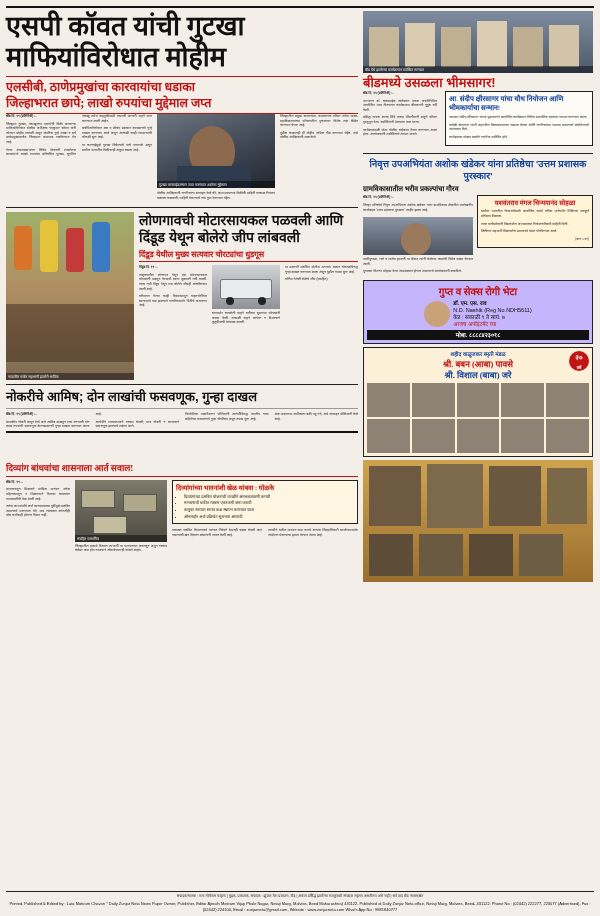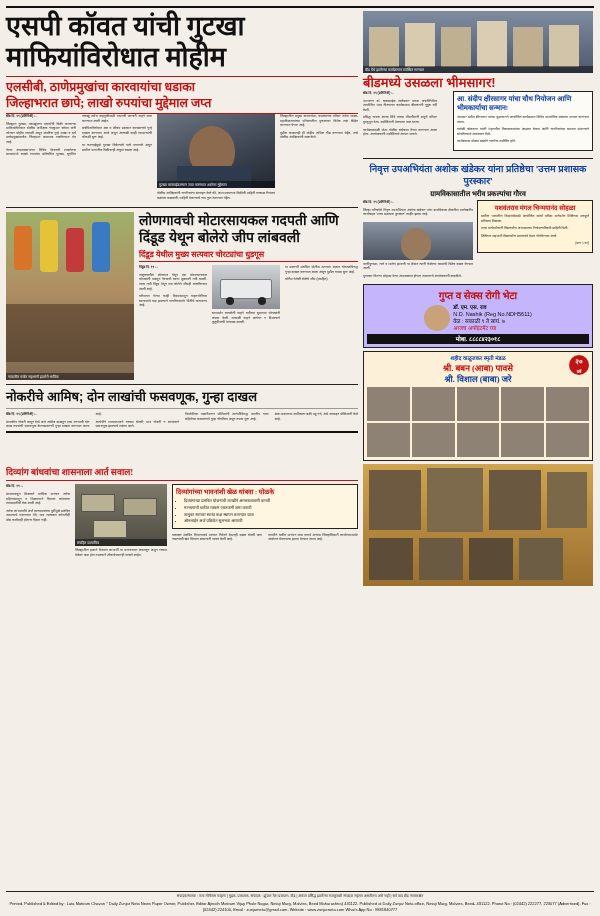--- a/index.html
+++ b/index.html
@@ -157,21 +157,21 @@
             <div style="position:absolute;left:8px;top:14px;width:18px;height:44px;background:#d8742a;border-radius:4px;"></div>
             <div style="position:absolute;left:34px;top:8px;width:18px;height:52px;background:#e4c23a;border-radius:4px;"></div>
             <div style="position:absolute;left:60px;top:16px;width:18px;height:44px;background:#c23a3a;border-radius:4px;"></div>
             <div style="position:absolute;left:86px;top:10px;width:18px;height:50px;background:#3a7ac2;border-radius:4px;"></div>
             <div style="position:absolute;left:0;bottom:18px;right:0;height:58px;background:rgba(60,40,25,.5);"></div>
             <div class="cap">गावातील यात्रेत सहभागी झालेले भाविक</div>
           </div>
         </div>
 
         <div style="flex:1;">
-          <div class="sec-head" style="font-size:14px;line-height:17px;">लोणगावची मोटारसायकल गदपती आणि दिंडूड येथून बोलेरो जीप लांबवली</div>
+          <div class="sec-head" style="font-size:14px;line-height:17px;">लोणगावची मोटारसायकल पळवली आणि दिंडूड येथून बोलेरो जीप लांबवली</div>
           <div class="sec-sub" style="font-size:8px;margin:2px 0 3px;border-bottom:1px solid #c01414;padding-bottom:2px;">दिंडूड येथील मुख्य सत्यवार चोरट्यांचा धुडगूस</div>
 
           <div style="display:flex;gap:5px;">
             <div class="txtcols c1" style="width:68px;">
               <p><b>दिंडूड दि. १९ :-</b></p>
               <p>तालुक्यातील लोणगाव येथून एक मोटारसायकल चोरट्यांनी पळवून नेल्याची घटना शुक्रवारी रात्री घडली. त्याच रात्री दिंडूड येथून एक बोलेरो जीपही लांबविण्यात आली आहे.</p>
               <p>परिसरात गेल्या काही दिवसांपासून वाहनचोरीच्या घटनांमध्ये वाढ झाल्याने नागरिकांमध्ये भीतीचे वातावरण आहे.</p>
             </div>
             <div style="width:68px;">
               <div class="photo" style="height:44px;background:linear-gradient(180deg,#cfd3d6,#8f9398);">
@@ -215,21 +215,21 @@
         <div style="position:absolute;left:42px;top:12px;width:30px;height:44px;background:#d8cbb0;"></div>
         <div style="position:absolute;left:78px;top:16px;width:30px;height:40px;background:#c0b092;"></div>
         <div style="position:absolute;left:114px;top:10px;width:30px;height:46px;background:#dacdb4;"></div>
         <div style="position:absolute;left:150px;top:16px;width:30px;height:40px;background:#bfae90;"></div>
         <div style="position:absolute;left:186px;top:14px;width:30px;height:42px;background:#d2c4a8;"></div>
         <div class="cap">बीड येथे झालेल्या कार्यक्रमात उपस्थित मान्यवर</div>
       </div>
 
       <div class="sec-head red" style="font-size:13px;margin-top:3px;">बीडमध्ये उसळला भीमसागर!</div>
 
-      <div style="display:flex;gap:16px;">
+      <div style="display:flex;gap:8px;">
         <div class="txtcols c1" style="width:74px;">
           <p><b>बीड दि. १९ (प्रतिनिधी) :-</b></p>
           <p>भारतरत्न डॉ. बाबासाहेब आंबेडकर यांच्या जयंतीनिमित्त आयोजित भव्य गीतगायन कार्यक्रमास बीडकरांनी तुडुंब गर्दी केली.</p>
           <p>प्रसिद्ध गायक आनंद शिंदे यांच्या भीमगीतांनी संपूर्ण परिसर दुमदुमून गेला. उपस्थितांनी ठेक्यावर ताल धरला.</p>
           <p>कार्यक्रमस्थळी मोठा पोलीस बंदोबस्त तैनात करण्यात आला होता. आयोजकांनी उपस्थितांचे आभार मानले.</p>
         </div>
 
         <div style="flex:1;">
           <div class="rbox" style="margin-bottom:3px;">
             <div class="rbox-head blue" style="font-size:7px;line-height:9px;">आ. संदीप क्षीरसागर यांचा चौथ नियोजन आणि भीमकार्याचा सन्मान!</div>
@@ -238,21 +238,21 @@
               <p>यावेळी बोलताना त्यांनी शहरातील विकासकामांचा आढावा घेतला आणि नागरिकांच्या समस्या प्राधान्याने सोडविण्याचे आश्वासन दिले.</p>
               <p>कार्यक्रमास मोठ्या संख्येने नागरिक उपस्थित होते.</p>
             </div>
           </div>
         </div>
       </div>
 
       <div class="hr-dark"></div>
 
       <div class="sec-head blue" style="font-size:9.5px;line-height:12px;text-align:center;">निवृत्त उपअभियंता अशोक खंडेकर यांना प्रतिष्ठेचा 'उत्तम प्रशासक पुरस्कार'</div>
-      <div class="sec-sub" style="font-size:7px;text-align:center;color:#111;margin:2px 0;">ग्रामविकासातील भरीव प्रकल्पांचा गौरव</div>
+      <div class="sec-sub" style="font-size:7px;color:#111;margin:2px 0;">ग्रामविकासातील भरीव प्रकल्पांचा गौरव</div>
 
       <div style="display:flex;gap:4px;">
         <div style="width:110px;">
           <div class="txtcols c1">
             <p><b>बीड दि. १९ (प्रतिनिधी) :-</b></p>
             <p>जिल्हा परिषदेचे निवृत्त उपअभियंता अशोक खंडेकर यांना ग्रामविकास क्षेत्रातील उल्लेखनीय कार्याबद्दल 'उत्तम प्रशासक पुरस्कार' जाहीर झाला आहे.</p>
           </div>
           <div class="photo" style="height:38px;margin:2px 0;background:linear-gradient(180deg,#8a94a2,#4c5360);">
             <div style="position:absolute;left:38px;top:6px;width:30px;height:32px;border-radius:50% 50% 45% 45%;background:#9a7a5c;"></div>
           </div>

